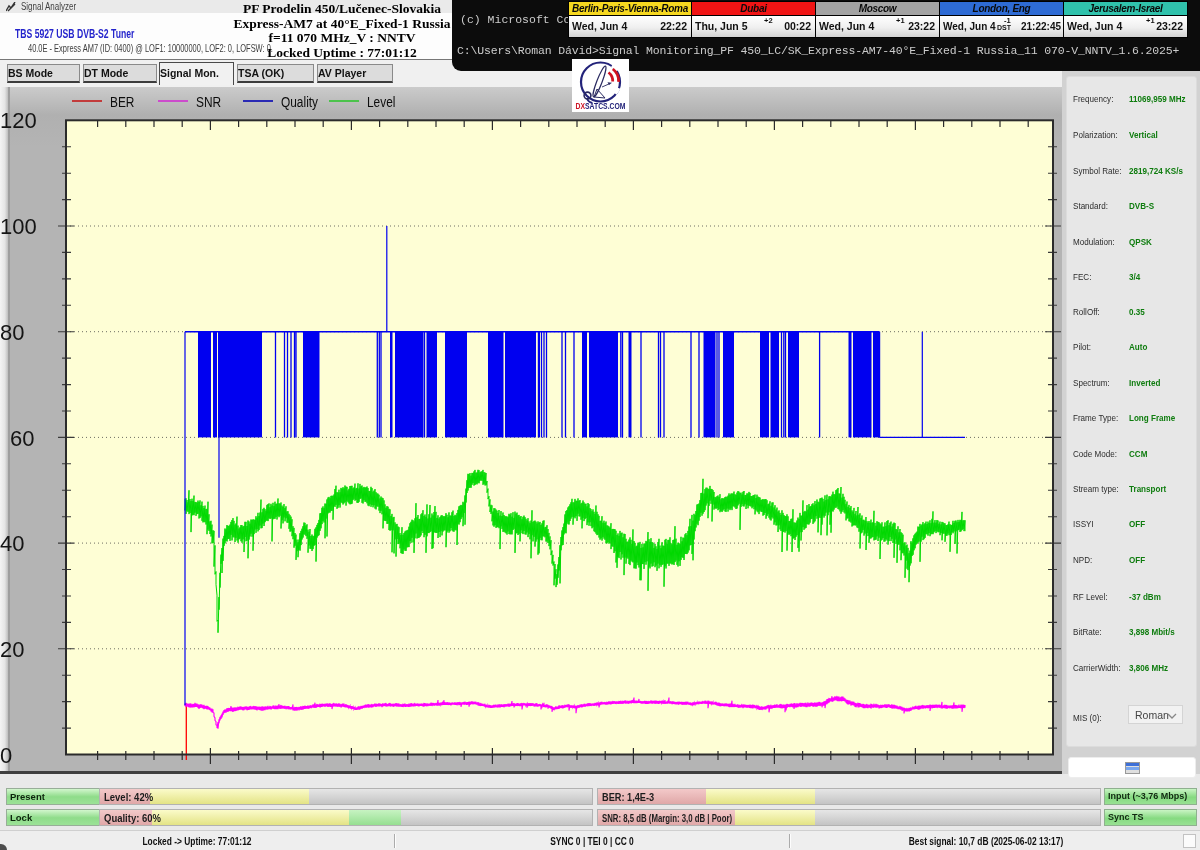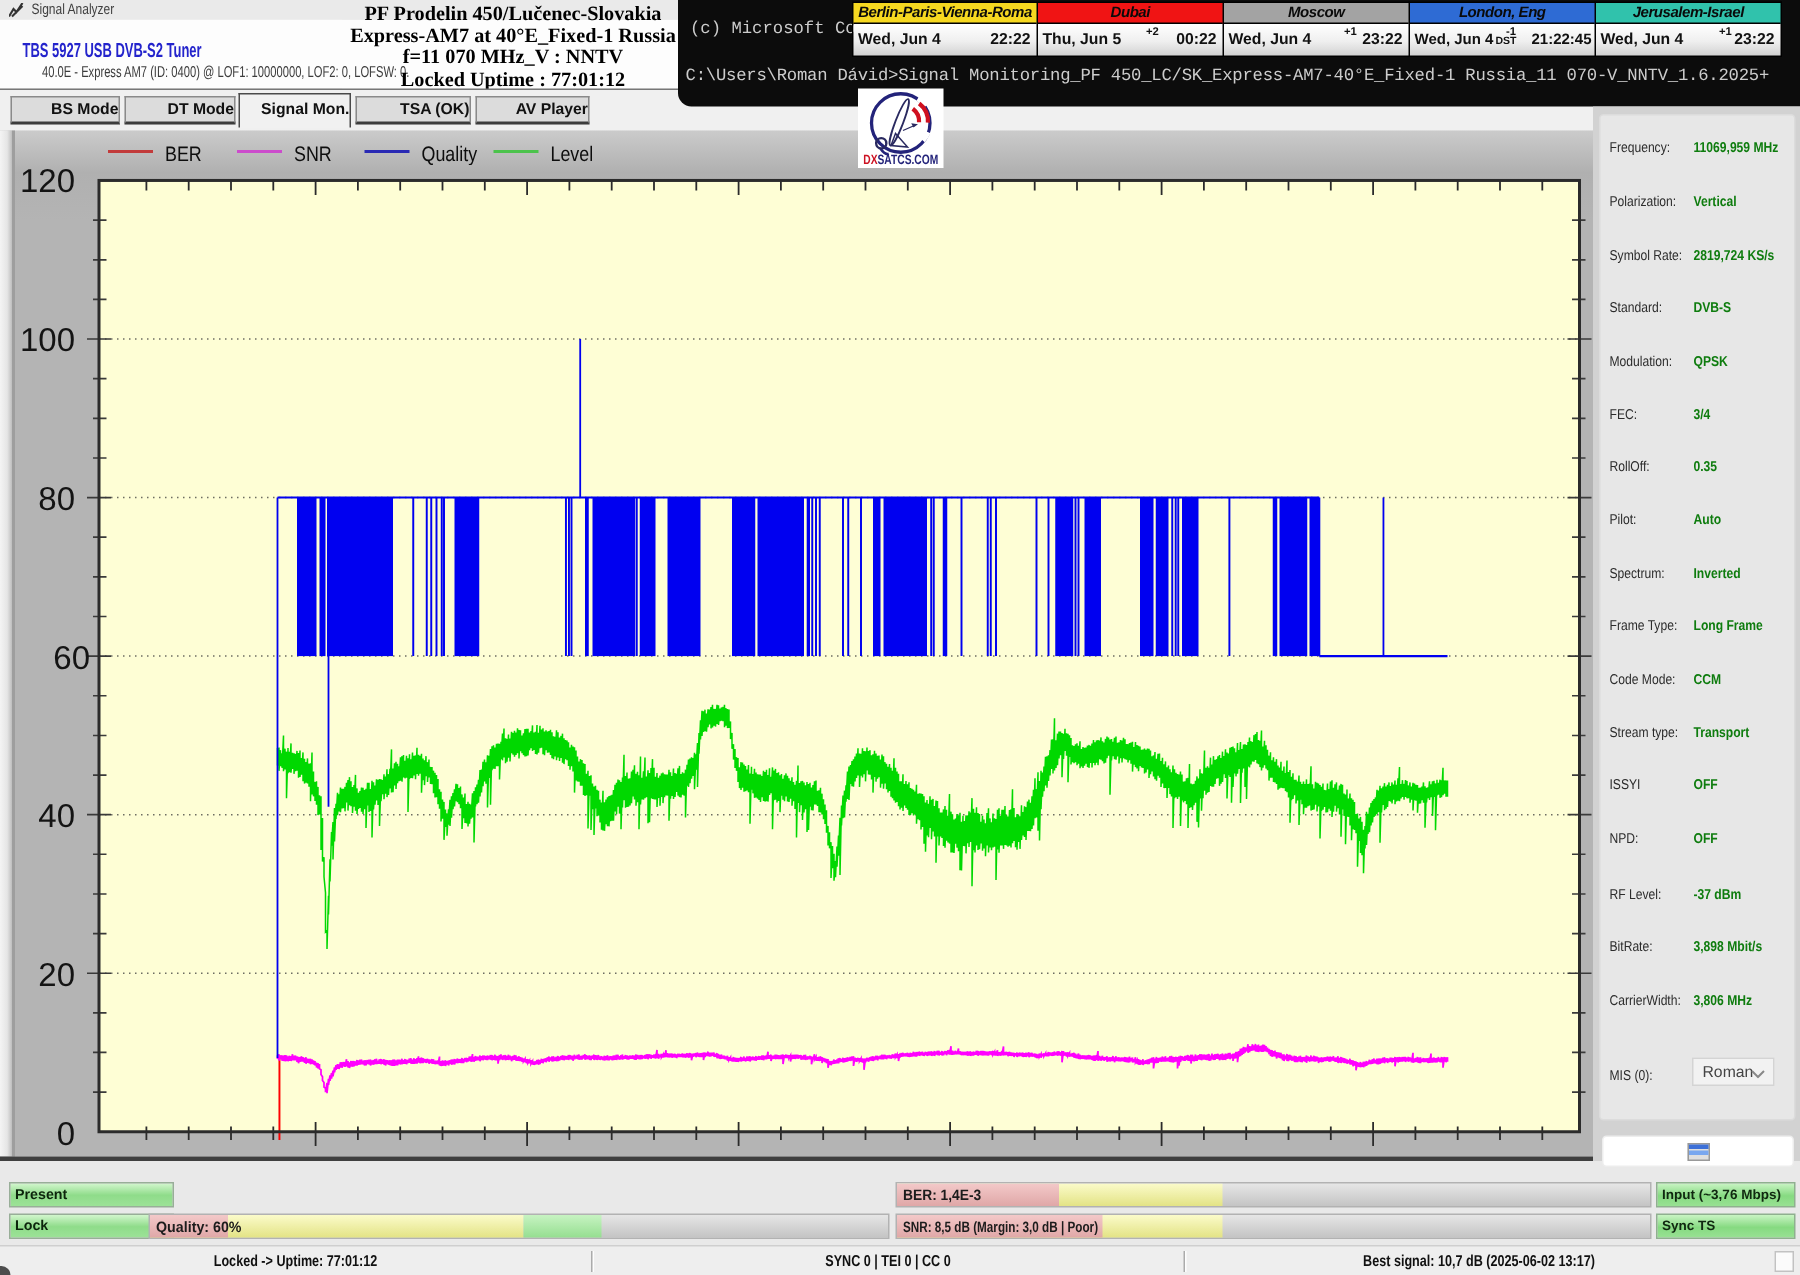--- a/index.html
+++ b/index.html
@@ -19,29 +19,29 @@
 .clk{width:124px;border:1px solid #000;border-left:none;font-weight:bold}
 .clk:first-child{border-left:1px solid #000}
 .ch{height:14px;font-size:10px;font-style:italic;text-align:center;line-height:13px;border-bottom:1px solid #000;color:#0a0a0a;letter-spacing:-0.3px}
 .cb{position:relative;height:21px;background:linear-gradient(#ffffff,#efefef 55%,#d2d2d2);font-size:10.5px;color:#111}
 .cb .d{position:absolute;left:3px;top:4px}
 .cb .t{position:absolute;right:4px;top:4px}
 .cb .s{position:absolute;font-size:7.5px;top:0px}
 #tabsep{left:0;top:59px;width:452px;height:1px;background:#777}
 #tabstrip{left:0;top:60px;width:1062px;height:27px;background:#f0f0f0}
 #tabs{left:7px;top:64px;height:19px}
-.tab{position:absolute;top:0;height:19px;background:#dcdcdc;border:1px solid #8a8a8a;border-bottom:2px solid #3c3c3c;font-size:10.5px;font-weight:bold;text-align:right;line-height:17px;color:#111}
+.tab{position:absolute;top:0;height:19px;background:#dcdcdc;border:1px solid #8a8a8a;border-bottom:2px solid #3c3c3c;font-size:10.5px;font-weight:bold;text-align:left;line-height:17px;color:#111}
 .tab.act{top:-2px;height:23px;background:#f1f1f1;border:1px solid #4a4a4a;border-bottom:none;line-height:21px;z-index:3}
 #chart{left:0;top:87px;width:1062px;height:684px;background:linear-gradient(#cbcbcb 0%,#b0b0b0 28px,#b4b4b4 60px,#b4b4b4 100%)}
 #leftedge{left:0;top:87px;width:10px;height:684px;background:linear-gradient(90deg,#f4f4f4,#e5e5e5 60%,#bdbdbd);border-right:2px solid #9e9e9e}
 #chartline{left:0;top:771px;width:1062px;height:3px;background:#3f3f3f}
 #botbg{left:0;top:774px;width:1200px;height:76px;background:#e9e9e9}
 .leg{position:absolute;top:94px;font-size:14px;color:#0d0d0d;transform:scaleX(.85);transform-origin:left center}
 .legln{position:absolute;top:100px;width:30px;height:2px}
-.ylab{position:absolute;width:50px;text-align:right;font-size:22px;color:#141414}
+.ylab{position:absolute;width:50px;text-align:left;font-size:22px;color:#141414}
 #sidebar{left:1062px;top:71px;width:138px;height:703px;background:#d2d2d2}
 #panel{left:1066px;top:76px;width:131px;height:671px;background:#e7e7e7;border-radius:3px;border:1px solid #dcdcdc}
 .pl{position:absolute;left:1073px;font-size:9.5px;color:#2c2c2c;transform:scaleX(.85);transform-origin:left top;white-space:nowrap}
 .pv{position:absolute;left:1129px;font-size:9.5px;font-weight:bold;color:#0e7c0e;transform:scaleX(.85);transform-origin:left top;white-space:nowrap}
 #mis{left:1128px;top:705px;width:55px;height:19px;background:#f2f2f2;border:1px solid #d4d4d4;font-size:10.5px;color:#444}
 #mis span{position:absolute;left:6px;top:3px}
 #whitebtn{left:1068px;top:757px;width:128px;height:21px;background:#fff;border-radius:3px;border:1px solid #ededed}
 #wicon{position:absolute;left:56px;top:4px;width:15px;height:12px;border:1px solid #999;background:#dfdfdf}
 #wicon i{position:absolute;left:0;width:13px;height:3px;background:#3d70d8;display:block}
 #wicon i.b{top:4px;background:#79a7ef;height:3px}
@@ -253,20 +253,25 @@
 <path d="M25,30 L22,38 33,39 Z" fill="none" stroke="#2a2a60" stroke-width="1"></path>
 <circle cx="15.5" cy="36.5" r="3.4" fill="none" stroke="#2a2a60" stroke-width="1.6"></circle>
 <path d="M30,28 L38,24.5" stroke="#2a2a60" stroke-width="0.9"></path>
 <path d="M40,23.8 l-4.5,-0.6 1.5,2.8 Z" fill="#2a2a60"></path>
 <path d="M36.5,13.5 a10.5,10.5 0 0 1 4.2,9" fill="none" stroke="#d01020" stroke-width="2.8"></path>
 <path d="M40.8,10 a15,15 0 0 1 5.8,12.8" fill="none" stroke="#d01020" stroke-width="2.8"></path>
 <text x="3.5" y="50" font-family="Liberation Sans" font-size="9" font-weight="bold" fill="#cc1122" textLength="50" lengthAdjust="spacingAndGlyphs">DX<tspan fill="#23237a">SATCS.COM</tspan></text>
 </svg></div>
 <div class="brow" style="top:788px">
 <div class="gbtn">Present</div>
+<div class="groove" style="left:99px;width:494px">
+      <div class="yel" style="width:209px"></div>
+      <div class="pink" style="width:50px"></div>
+      <div class="btx" style="transform:scaleX(.95)">Level: 42%</div>
+    </div>
 <div class="groove" style="left:597px;width:504px">
       <div class="yel" style="width:217px"></div>
       <div class="pink" style="width:108px"></div>
       <div class="btx" style="transform:scaleX(.92)">BER: 1,4E-3</div>
     </div>
 <div class="gbar" style="left:1104px">Input (~3,76 Mbps)</div>
 </div>
 <div class="brow" style="top:809px">
 <div class="gbtn">Lock</div>
 <div class="groove" style="left:99px;width:494px">

